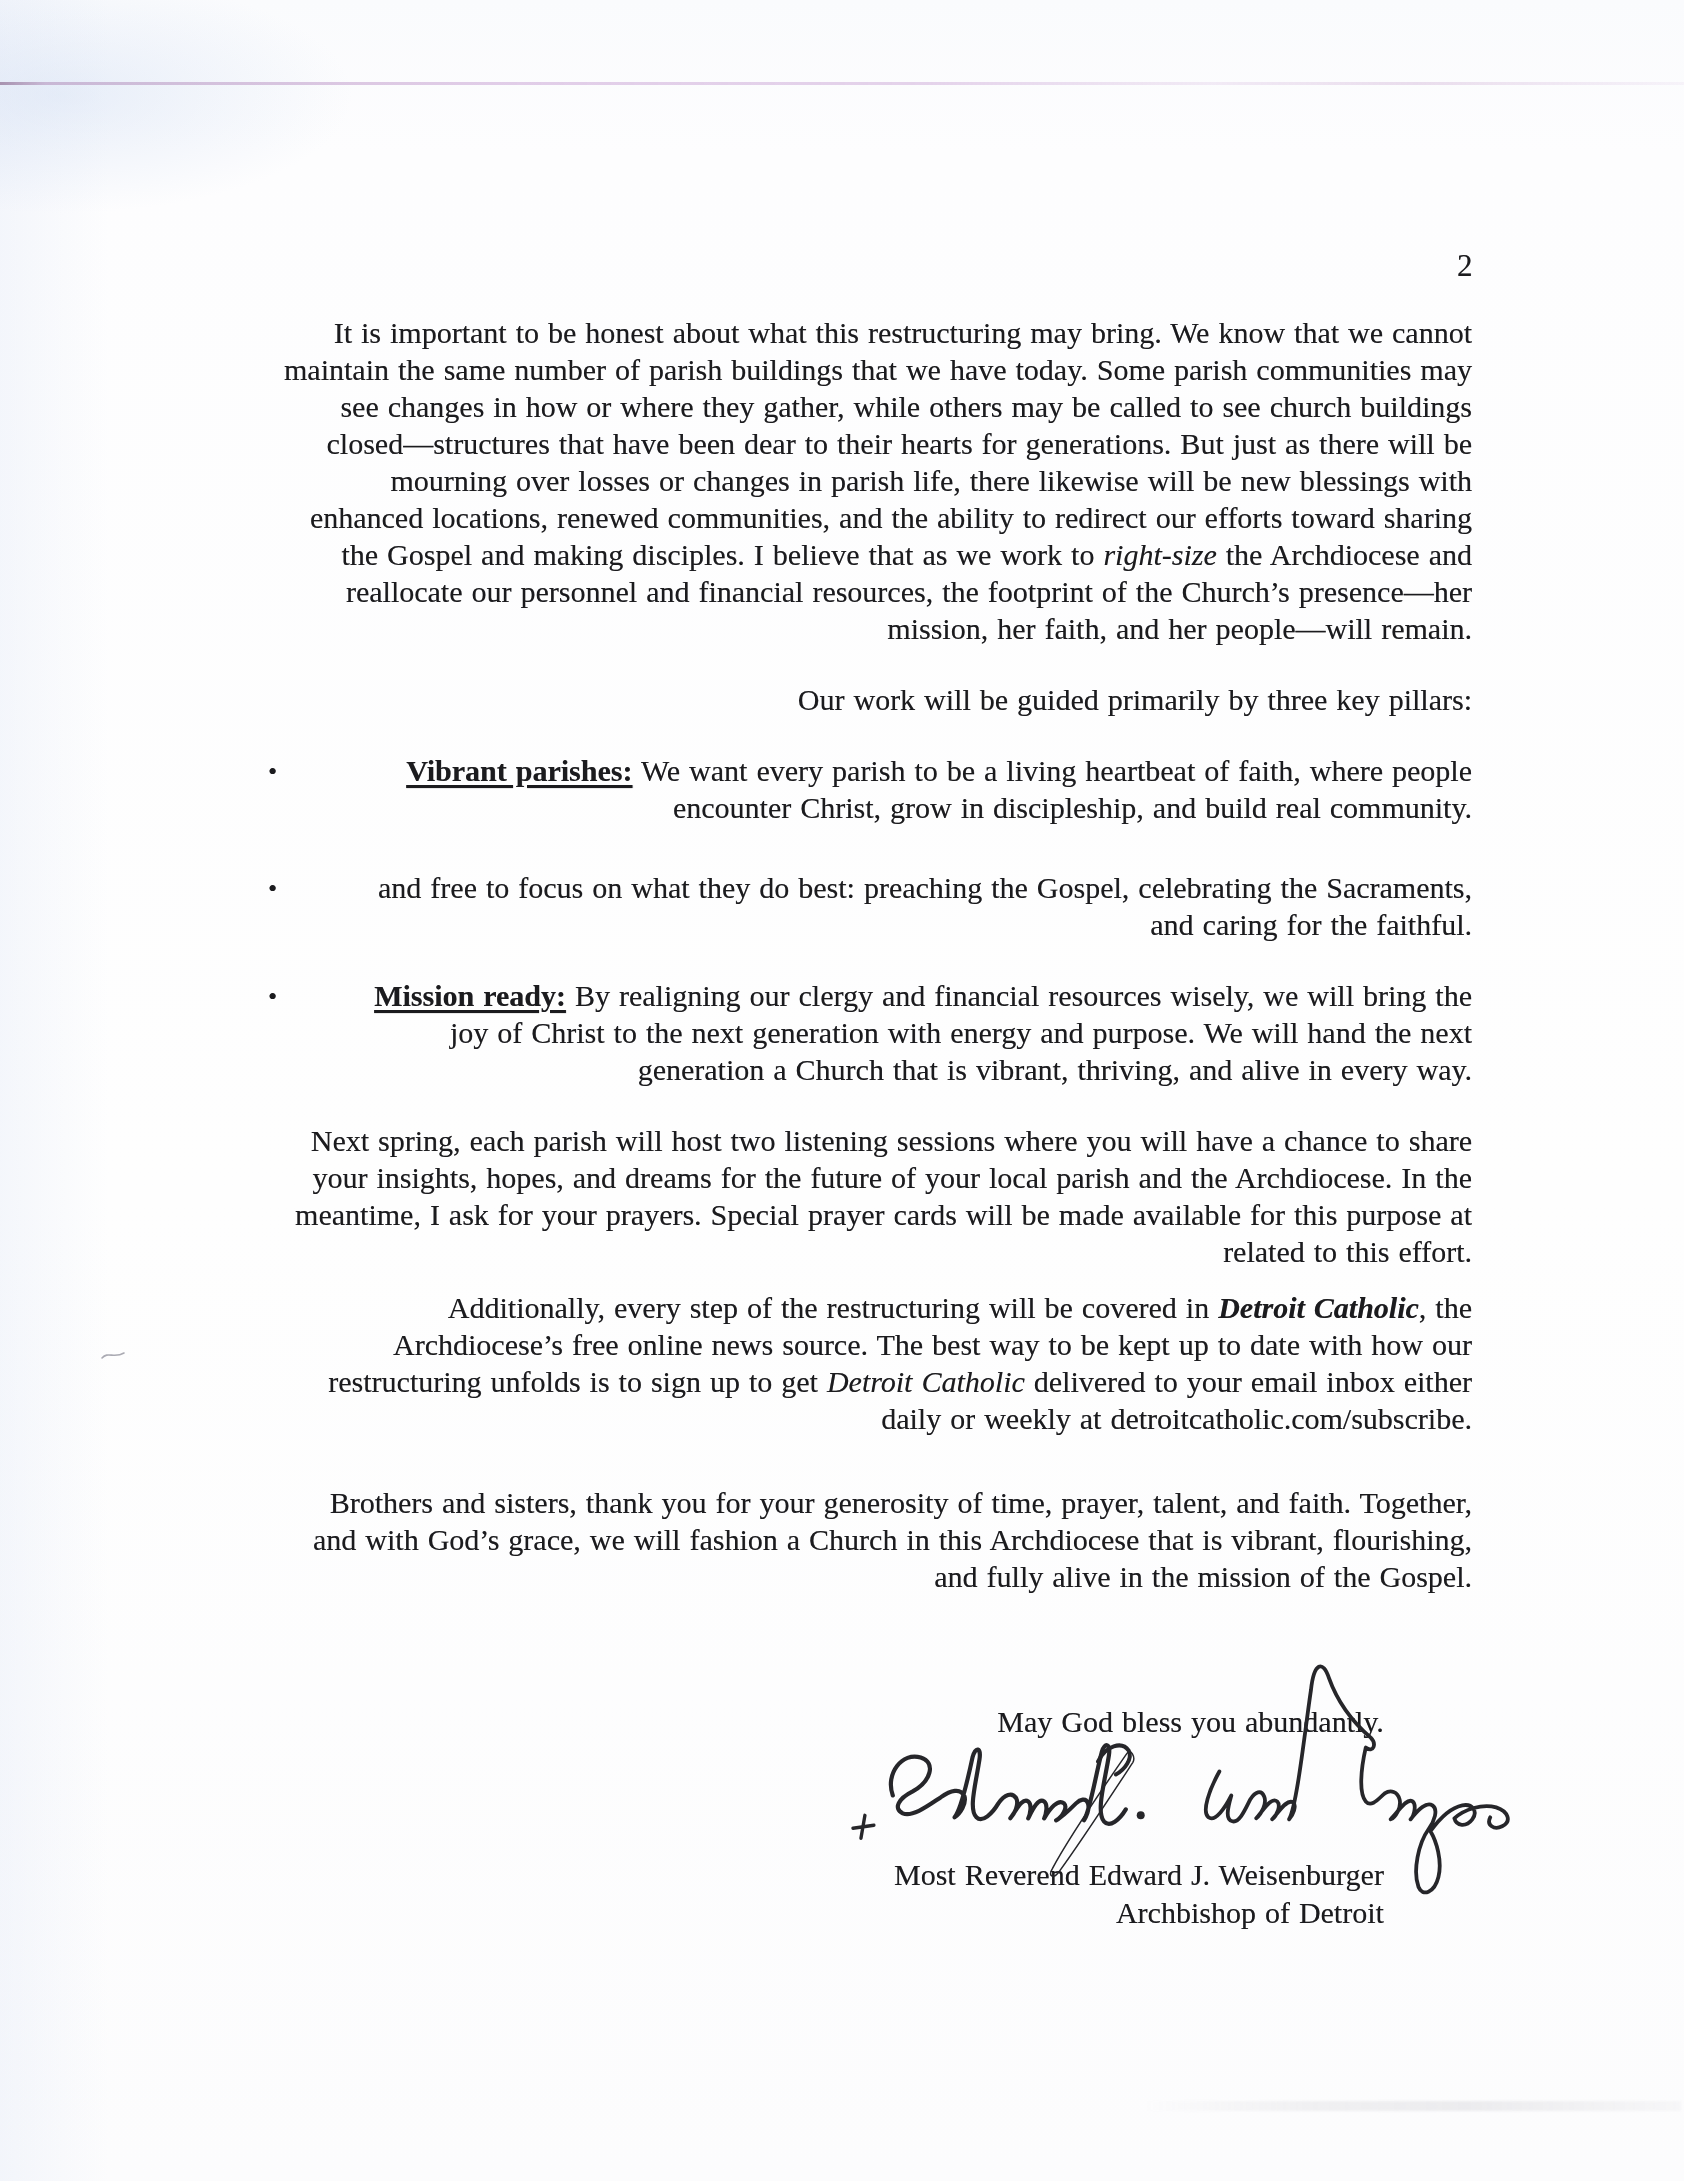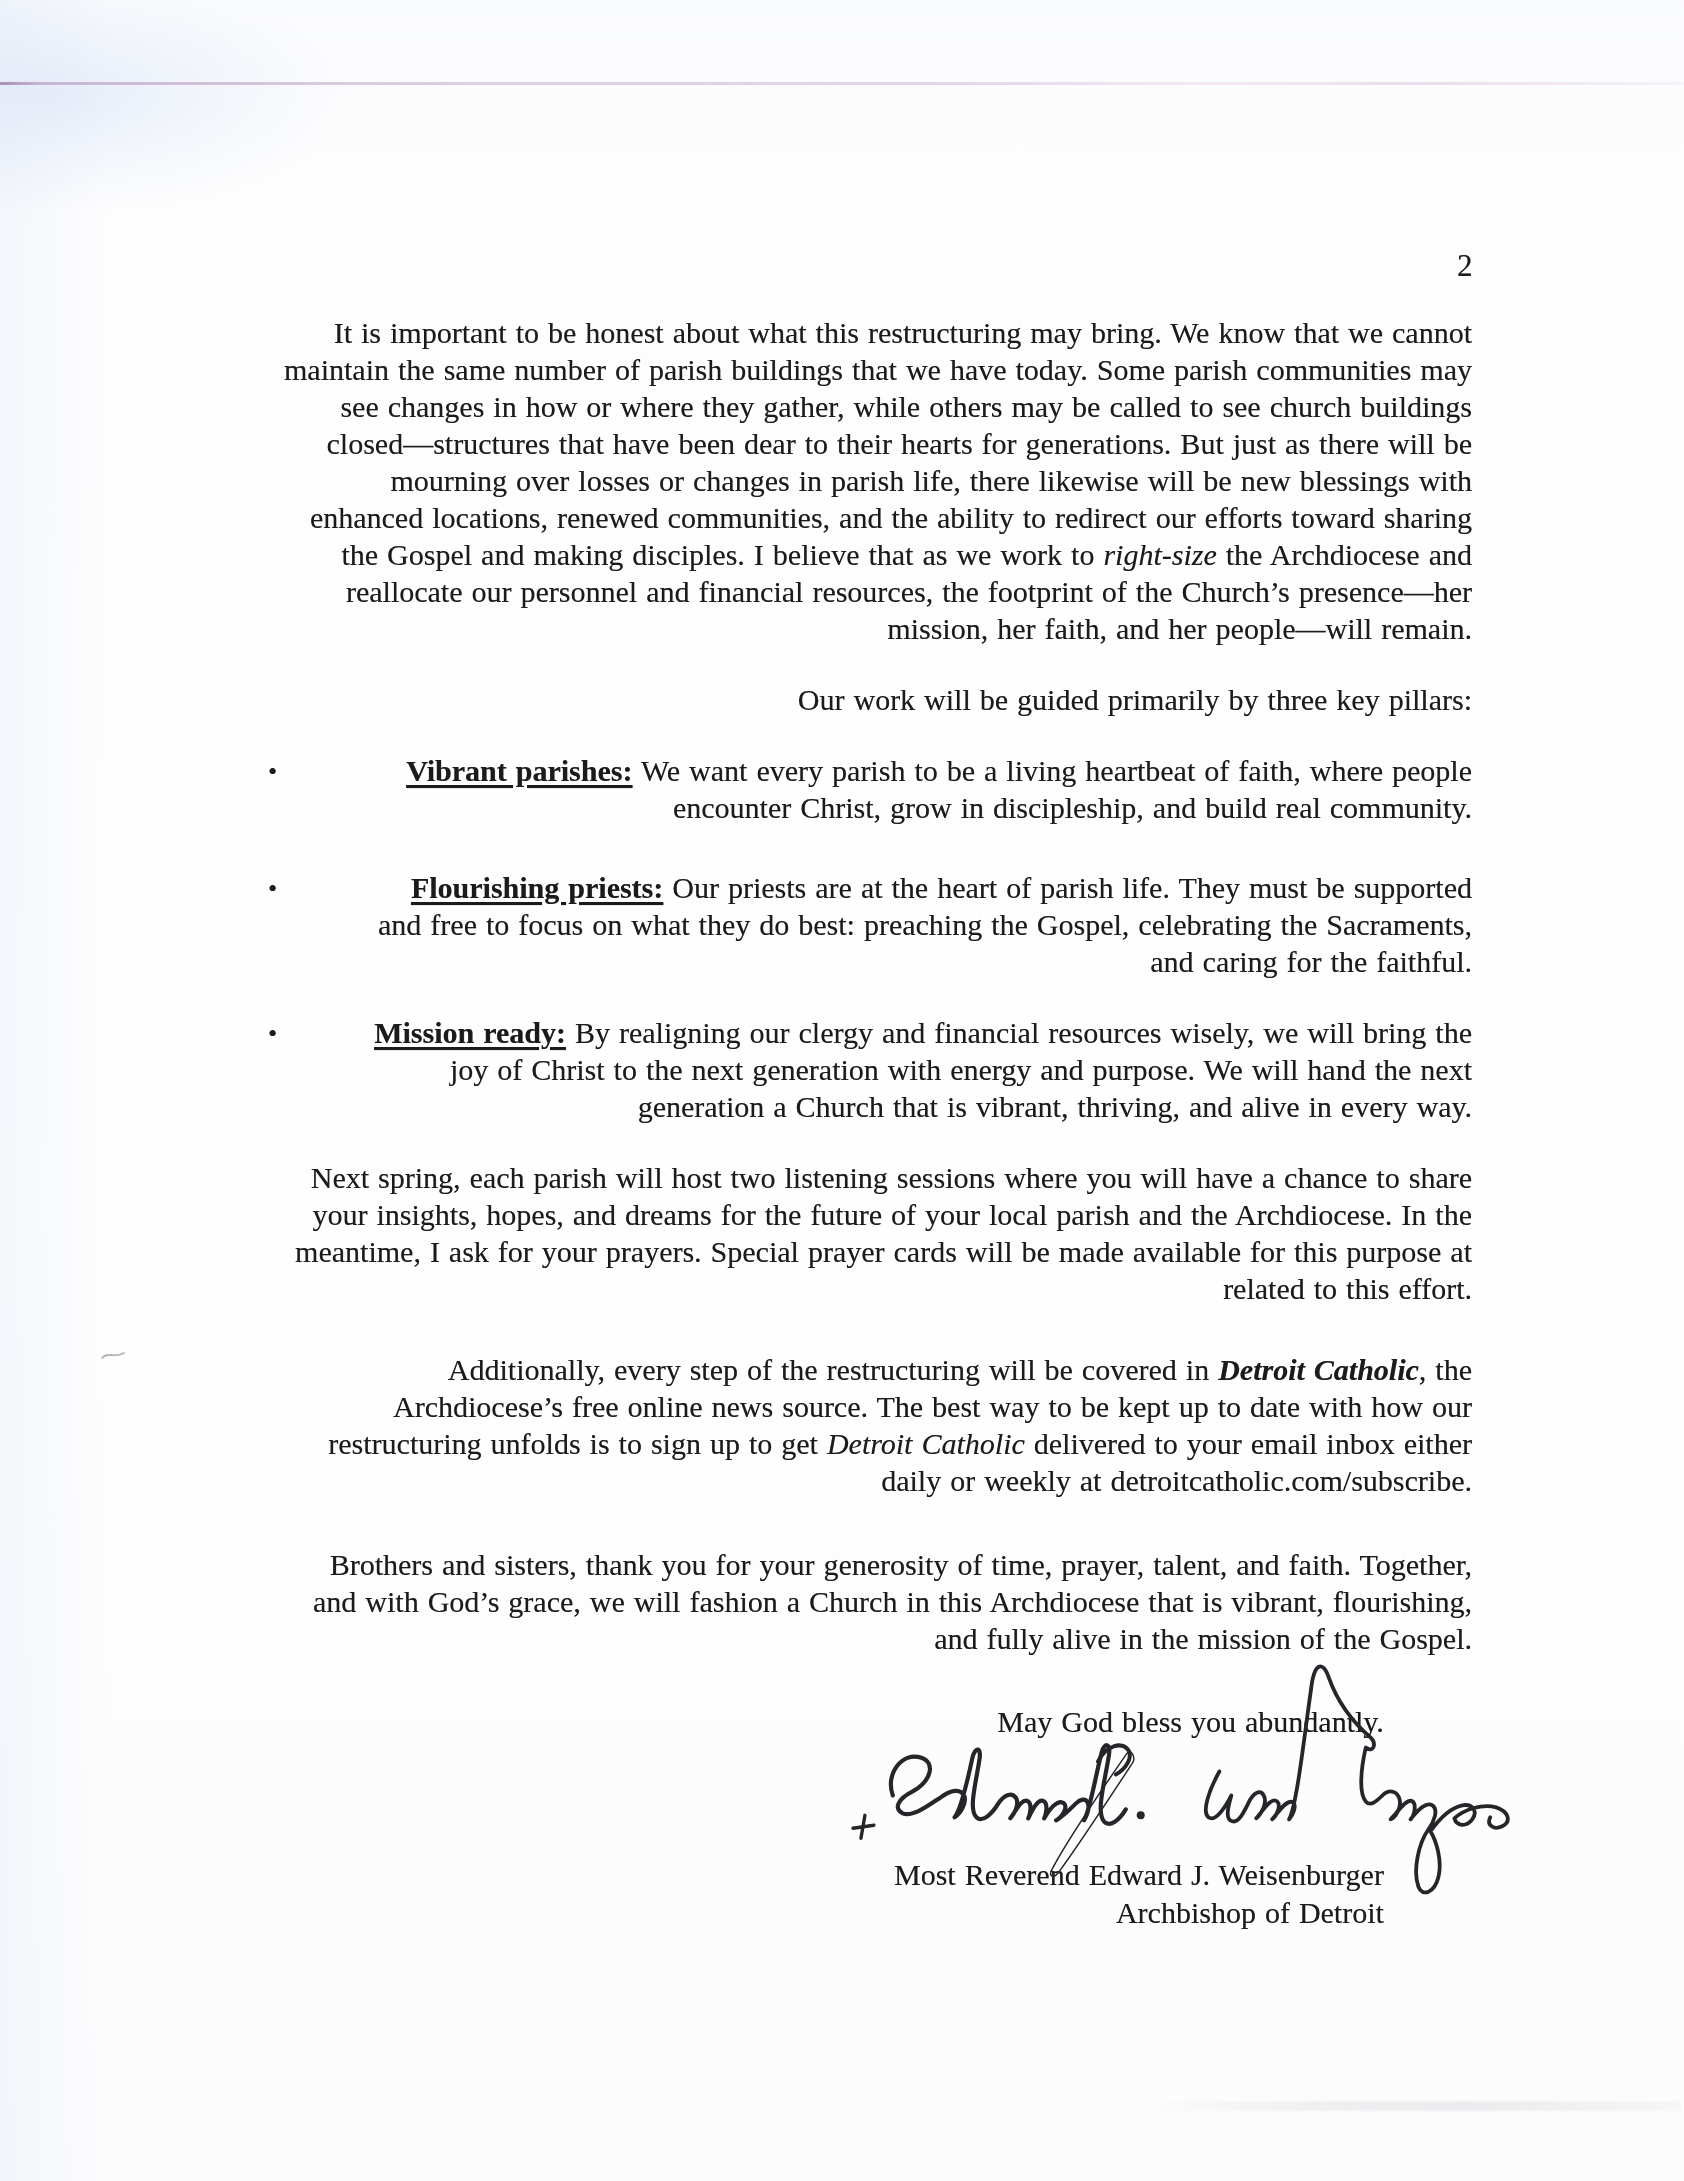--- a/index.html
+++ b/index.html
@@ -33,21 +33,21 @@
   .letter-body{
     position:absolute;left:228px;top:314px;width:1244px;
     font-size:30px;line-height:37px;word-spacing:1.5px;
     text-shadow:0.2px 0.2px 0.6px rgba(25,25,30,0.5);
     text-align:right;
   }
   .line{white-space:nowrap;}
   .block{margin-top:34px;}
   .block:first-child{margin-top:0;}
   #blk-3{margin-top:43px;}
-  #blk-6{margin-top:44px;}
+  #blk-6{margin-top:19px;}
   #blk-7{margin-top:47px;}
   .bullet{position:relative;padding-left:89px;}
   .bullet .dot{
     position:absolute;left:40px;top:1px;
     font-size:26px;
   }
   .b{font-weight:bold;}
   .i{font-style:italic;}
   .u{text-decoration:underline;text-decoration-thickness:2.5px;text-underline-offset:4px;}
   .sig-block{
@@ -97,21 +97,20 @@
       <div class="block" id="blk-1">
         <div class="line"><span>Our work will be guided primarily by three key pillars:</span></div>
       </div>
       <div class="block bullet" id="blk-2">
         <span class="dot">•</span>
         <div class="line"><span class="b u">Vibrant parishes:</span><span>  We want every parish to be a living heartbeat of faith, where people</span></div>
         <div class="line"><span>encounter Christ, grow in discipleship, and build real community.</span></div>
       </div>
       <div class="block bullet" id="blk-3">
         <span class="dot">•</span>
-        <div class="line"><span class="b u">Flourishing priests:</span><span> Our priests are at the heart of parish life. They must be supported</span></div>
         <div class="line"><span>and free to focus on what they do best: preaching the Gospel, celebrating the Sacraments,</span></div>
         <div class="line"><span>and caring for the faithful.</span></div>
       </div>
       <div class="block bullet" id="blk-4">
         <span class="dot">•</span>
         <div class="line"><span class="b u">Mission ready:</span><span> By realigning our clergy and financial resources wisely, we will bring the</span></div>
         <div class="line"><span>joy of Christ to the next generation with energy and purpose. We will hand the next</span></div>
         <div class="line"><span>generation a Church that is vibrant, thriving, and alive in every way.</span></div>
       </div>
       <div class="block" id="blk-5">

